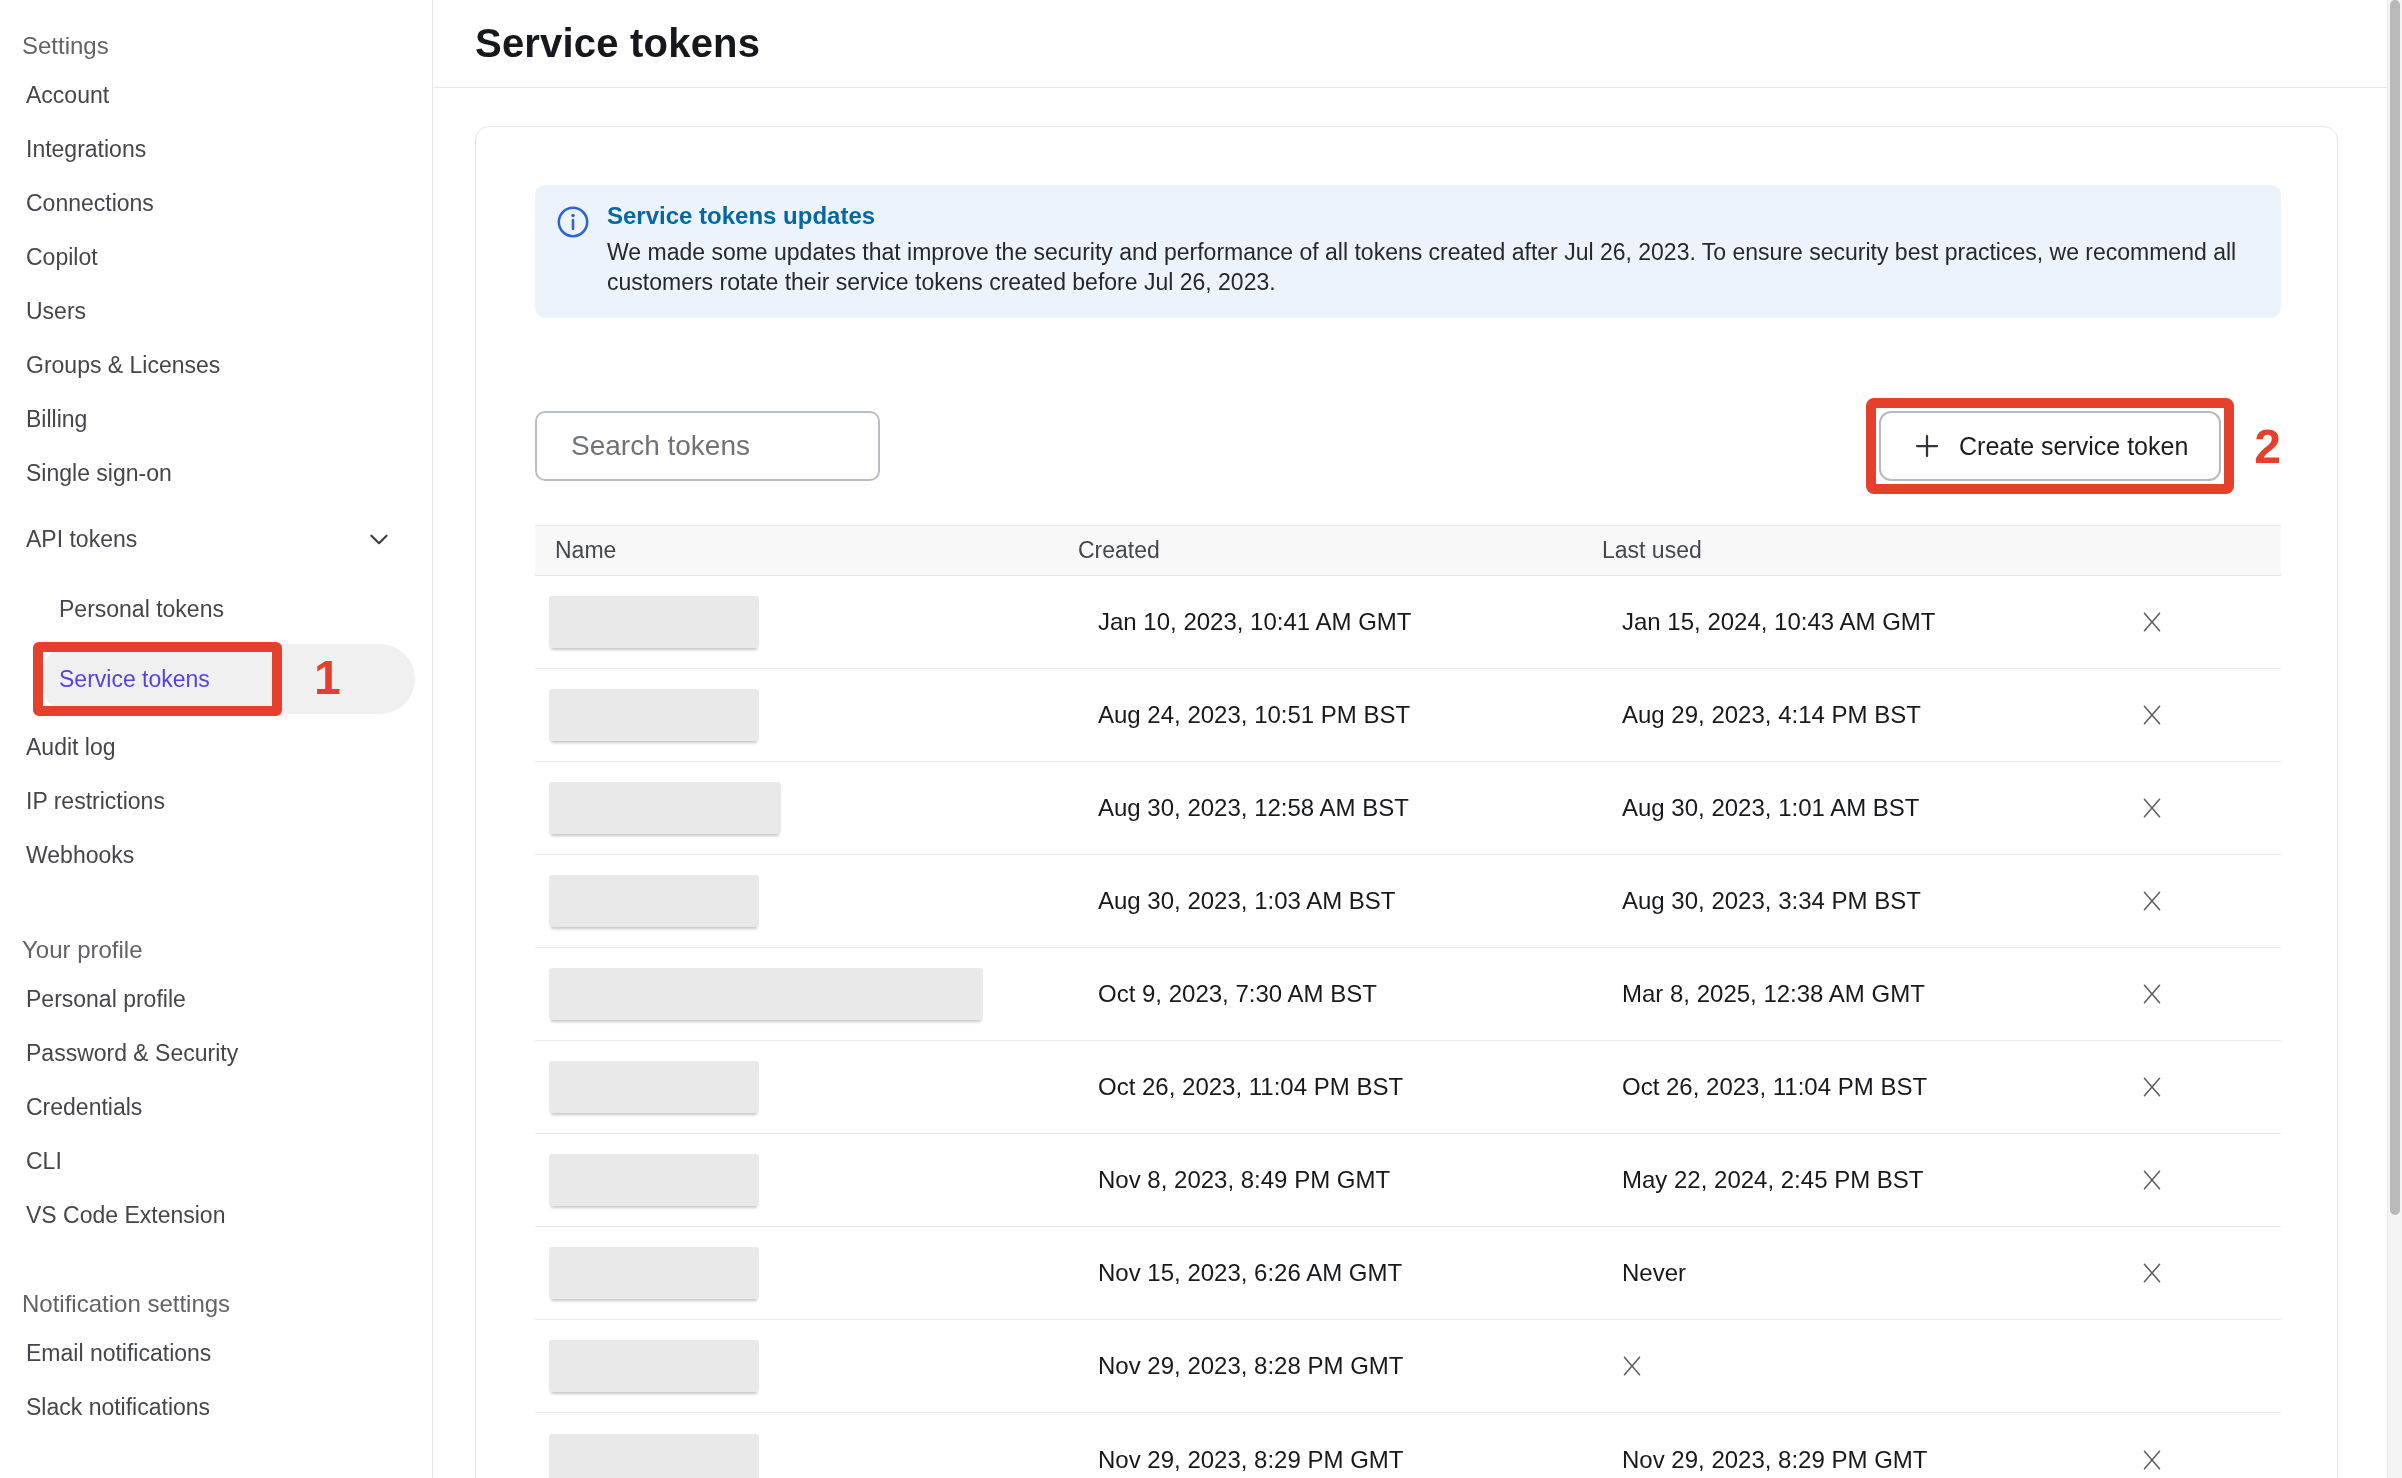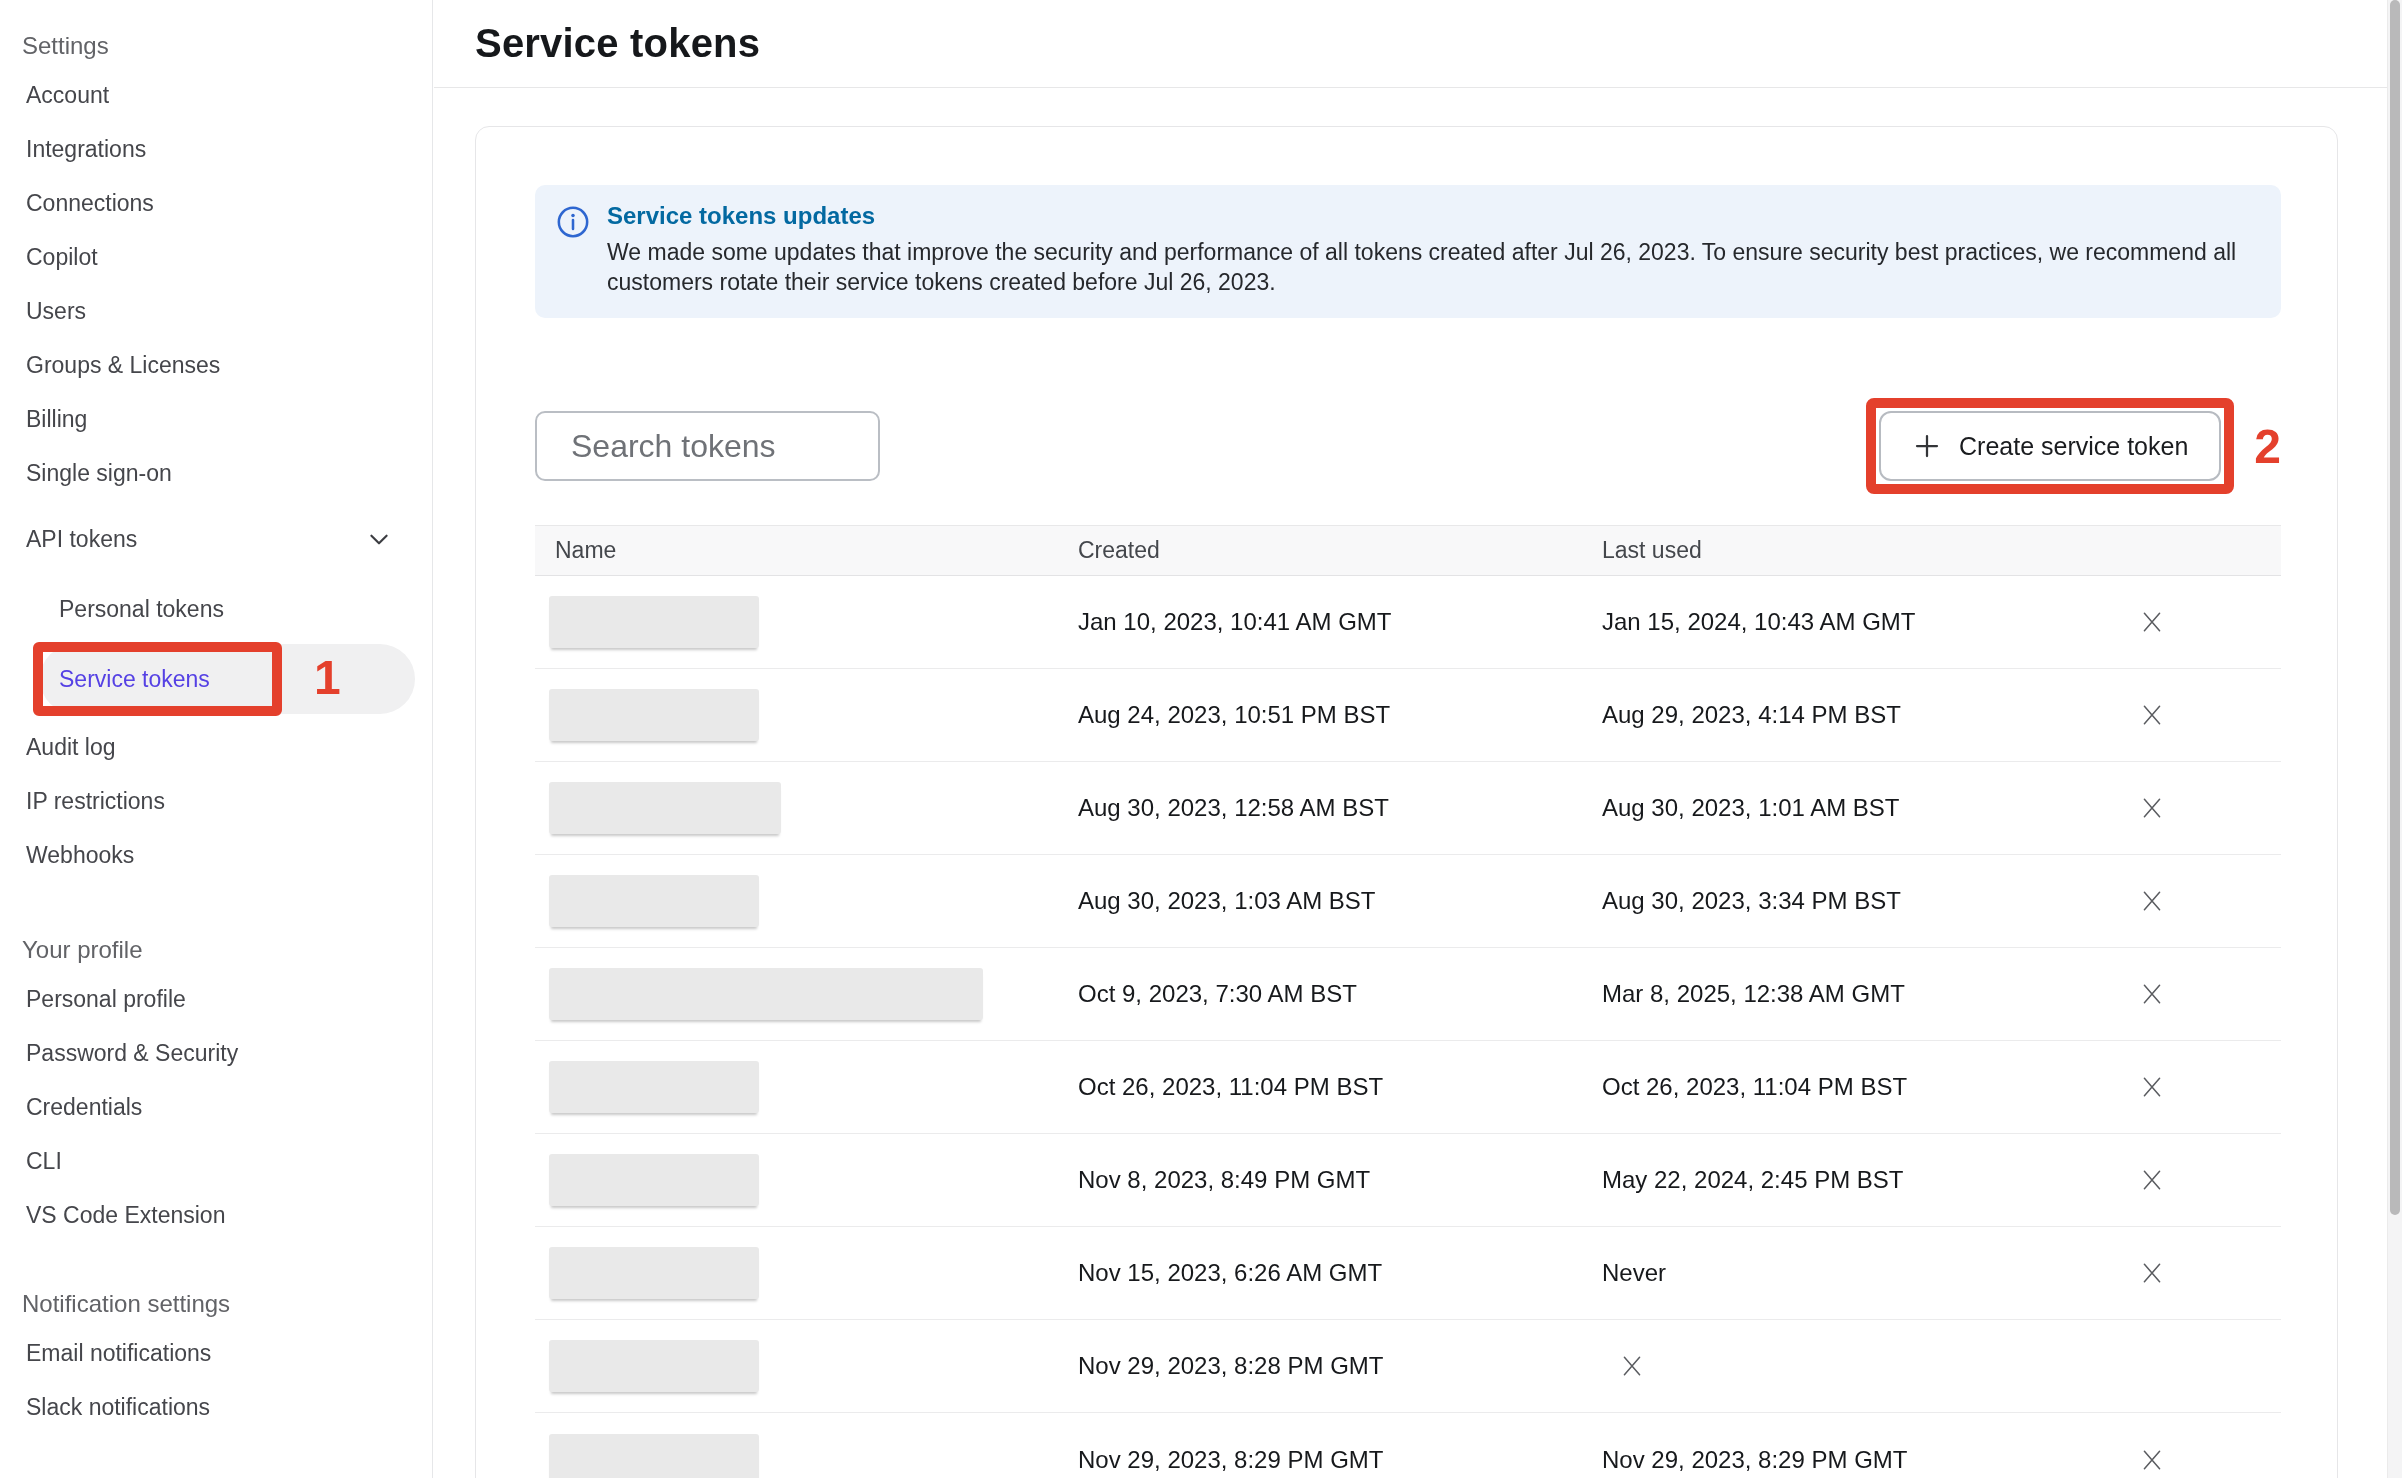--- a/index.html
+++ b/index.html
@@ -40,21 +40,21 @@
 
   .banner { background:#edf3fb; border-radius:10px; padding:17px 22px 21px 21px;
             display:flex; gap:17px; }
   .info-ic { flex:0 0 auto; margin-top:3px; }
   .banner-title { font-size:24px; font-weight:700; color:#0369a1; margin-bottom:7px; }
   .banner-body { font-size:23px; line-height:30px; color:#26282c; max-width:1660px; }
 
   .toolbar { margin-top:80px; display:flex; align-items:center; justify-content:space-between; }
   .search-box { width:345px; height:70px; border:2px solid #babec4; border-radius:10px;
                 display:flex; align-items:center; padding:0 14px 0 20px; gap:14px; background:#fff; }
-  .search-box input { border:none; outline:none; flex:1; font-size:32px; color:#be185d;
+  .search-box input { border:none; outline:none; flex:1; font-size:28px; color:#be185d;
                 font-family:inherit; background:transparent; }
   .search-box input::placeholder { color:#6f7277; }
 
   .create-wrap { position:relative; display:flex; align-items:center; }
   .annot-box-2 { border:10px solid #e4402c; border-radius:8px; padding:3px; }
   .create-btn { height:70px; background:#fff; border:2px solid #b7bbc1; border-radius:12px;
                 display:flex; align-items:center; gap:17px; padding:0 31px;
                 font-size:25px; font-weight:500; color:#1a1c1f; cursor:pointer; font-family:inherit; }
   .annot-num-2 { color:#e4402c; font-size:48px; font-weight:700; margin-left:20px; }
 
@@ -62,21 +62,21 @@
   .table { margin-top:31px; }
   .t-head { display:grid; grid-template-columns:543px 524px 520px 1fr; align-items:center;
             height:51px; background:#f8f8f9; border-top:1px solid #e8e8e9;
             border-bottom:1px solid #e3e3e5; color:#44474c; font-size:23px; }
   .t-head .c1 { padding-left:20px; }
   .t-row { display:grid; grid-template-columns:543px 524px 520px 1fr; align-items:center;
            height:93px; border-bottom:1px solid #ebebec; }
   .t-row:last-child { border-bottom:none; }
   .ph { height:52px; margin-left:14px; background:#e9e9e9; border-radius:3px;
         box-shadow:0 4px 3px -2px rgba(0,0,0,.22); }
-  .date { font-size:24px; color:#17191c; }
+  .date { font-size:24px; color:#17191c;margin-left:20px; }
   .x-btn { width:56px; height:56px; display:flex; align-items:center; justify-content:center;
            background:none; border:none; cursor:pointer; justify-self:start; margin-left:2px; }
 
   
   .scroll-track { position:absolute; right:0; top:0; width:15px; height:1478px;
                   background:#f4f4f5; border-left:1px solid #ebebeb; }
   .scroll-thumb { position:absolute; right:2px; top:0; width:10px; height:1215px;
                   background:#b9b9ba; border-radius:6px; }
 </style>
 </head>

